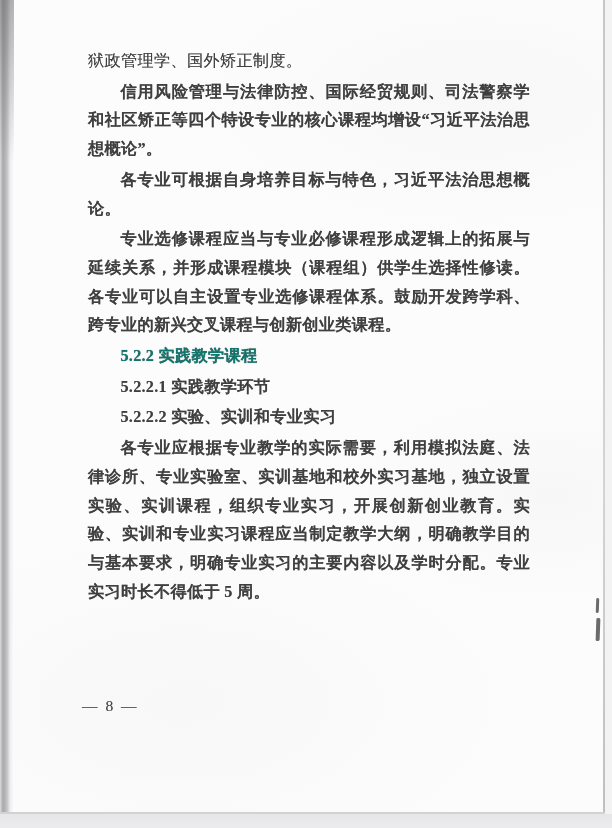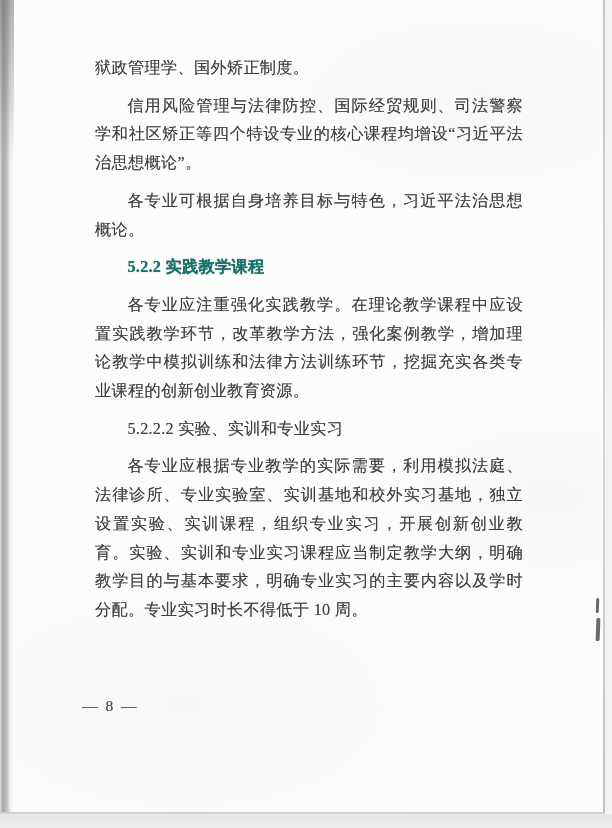--- a/index.html
+++ b/index.html
@@ -30,22 +30,22 @@
   .doc{
     position:absolute;
     left:86px;top:45px;width:446px;
     color:var(--text);
     font-size:16.2px;
     line-height:28.7px;
     text-align:justify;
     letter-spacing:0.3px;
     text-shadow:0 0 0.6px rgba(70,70,70,0.55);
   }
-  .para{margin:9px;}
-  .para.indent{text-indent:2em;}
+  .para{margin:2px;}
+  .para.indent{text-indent:2em;font-weight:bold;}
   .para.bold{
     font-weight:700;
     color:#0f766e;
     text-shadow:0 0 0.8px rgba(45,45,45,0.7);
   }
   .pageno{
     position:absolute;
     left:82px;top:697px;
     color:#474747;
     font-size:15.5px;
@@ -91,24 +91,25 @@
 <body>
 
 <div class="scan">
   <div class="edge-left"></div>
   <div class="corner-tl"></div>
 
   <div class="doc" id="doc">
       <p class="para">狱政管理学、国外矫正制度。</p>
       <p class="para indent">信用风险管理与法律防控、国际经贸规则、司法警察学和社区矫正等四个特设专业的核心课程均增设“习近平法治思想概论”。</p>
       <p class="para indent">各专业可根据自身培养目标与特色，习近平法治思想概论。</p>
+      <p class="para indent">专业选修课程应当与专业必修课程形成逻辑上的拓展与延续关系，并形成课程模块（课程组）供学生选择性修读。各专业可以自主设置专业选修课程体系。鼓励开发跨学科、跨专业的新兴交叉课程与创新创业类课程。</p>
       <p class="para indent bold">5.2.2 实践教学课程</p>
-      <p class="para indent">各专业应注重强化实践教学。在理论教学课程中应设置实践教学环节，改革教学方法，强化案例教学，增加理论教学中模拟训练和法律方法训练环节，挖掘充实各类专业课程的创新创业教育资源。</p>
+      <p class="para indent">5.2.2.1 实践教学环节</p>
       <p class="para indent">5.2.2.2 实验、实训和专业实习</p>
-      <p class="para indent">各专业应根据专业教学的实际需要，利用模拟法庭、法律诊所、专业实验室、实训基地和校外实习基地，独立设置实验、实训课程，组织专业实习，开展创新创业教育。实验、实训和专业实习课程应当制定教学大纲，明确教学目的与基本要求，明确专业实习的主要内容以及学时分配。专业实习时长不得低于 10 周。</p>
+      <p class="para indent">各专业应根据专业教学的实际需要，利用模拟法庭、法律诊所、专业实验室、实训基地和校外实习基地，独立设置实验、实训课程，组织专业实习，开展创新创业教育。实验、实训和专业实习课程应当制定教学大纲，明确教学目的与基本要求，明确专业实习的主要内容以及学时分配。专业实习时长不得低于 5 周。</p>
     </div>
 
   <div class="pageno">— 8 —</div>
 
   <div class="ink-mark m1"></div>
   <div class="ink-mark m2"></div>
 
   <div class="edge-right"></div>
   <div class="strip-right"></div>
   <div class="edge-bottom"></div>

